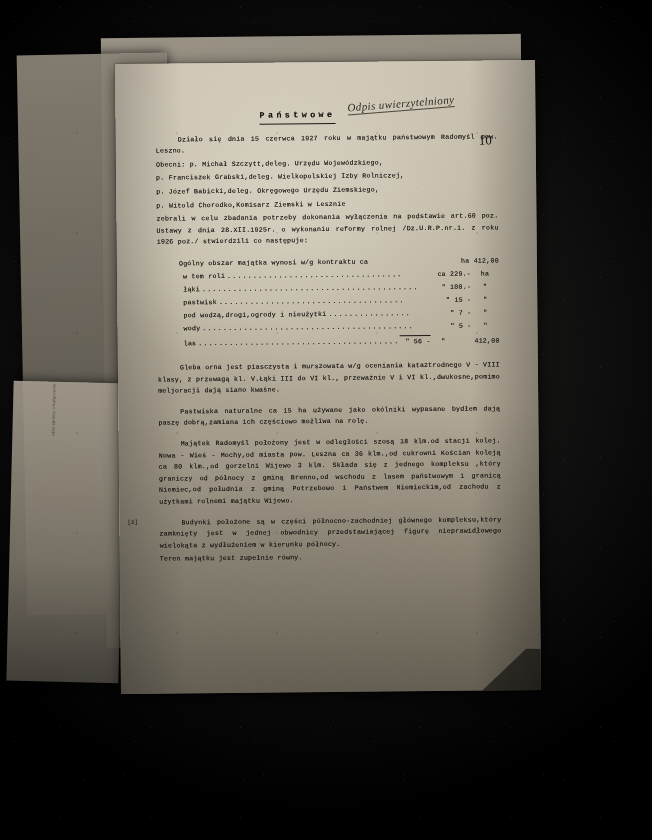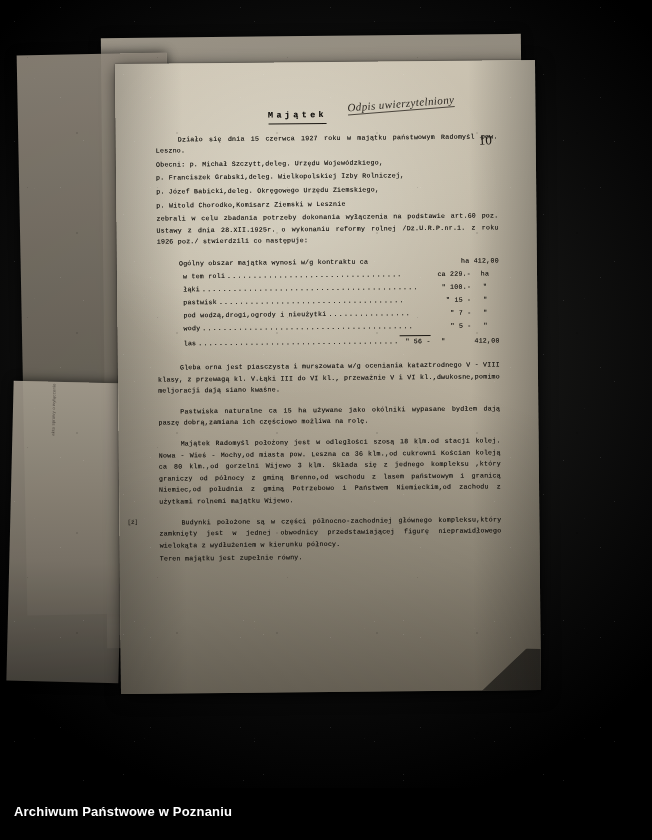--- a/index.html
+++ b/index.html
@@ -242,21 +242,21 @@
     <div class="stamp-line">
       <span>Odpis uwierzytelniony</span>
       <span class="underline"></span>
     </div>
 
     <div class="folio">10</div>
 
     <div class="text-layer">
 
       <div class="doc-title">
-        <span class="u">Majątek</span>
+        <span class="u">Państwowe</span>
       </div>
 
       <p class="para">Działo się dnia 15 czerwca 1927 roku w majątku państwowym Radomyśl pow. Leszno.</p>
 
       <p class="para tight ind1">Obecni: p. Michał Szczytt,deleg. Urzędu Wojewódzkiego,</p>
       <p class="para tight ind1">p. Franciszek Grabski,deleg. Wielkopolskiej Izby Rolniczej,</p>
       <p class="para tight ind1">p. Józef Babicki,deleg. Okręgowego Urzędu Ziemskiego,</p>
       <p class="para tight ind1">p. Witold Chorodko,Komisarz Ziemski w Lesznie</p>
 
       <p class="para tight" style="text-indent:0">zebrali w celu zbadania potrzeby dokonania wyłączenia na podstawie art.60 poz. Ustawy z dnia 28.XII.1925r. o wykonaniu reformy rolnej /Dz.U.R.P.nr.1. z roku 1926 poz./ stwierdzili co następuje:</p>
@@ -313,16 +313,13 @@
       <p class="para tight" style="text-indent:0">Teren majątku jest zupełnie równy.</p>
 
     </div>
 
     <div class="margin-mark" style="top:455px">[ź]</div>
     <div class="corner-fold"></div>
   </div>
 
   <div class="grain"></div>
 
-  <div class="footer-bar">
-    <span class="archive-label">Archiwum Państwowe w Poznaniu</span>
-  </div>
 </div>
 
 </body></html>

